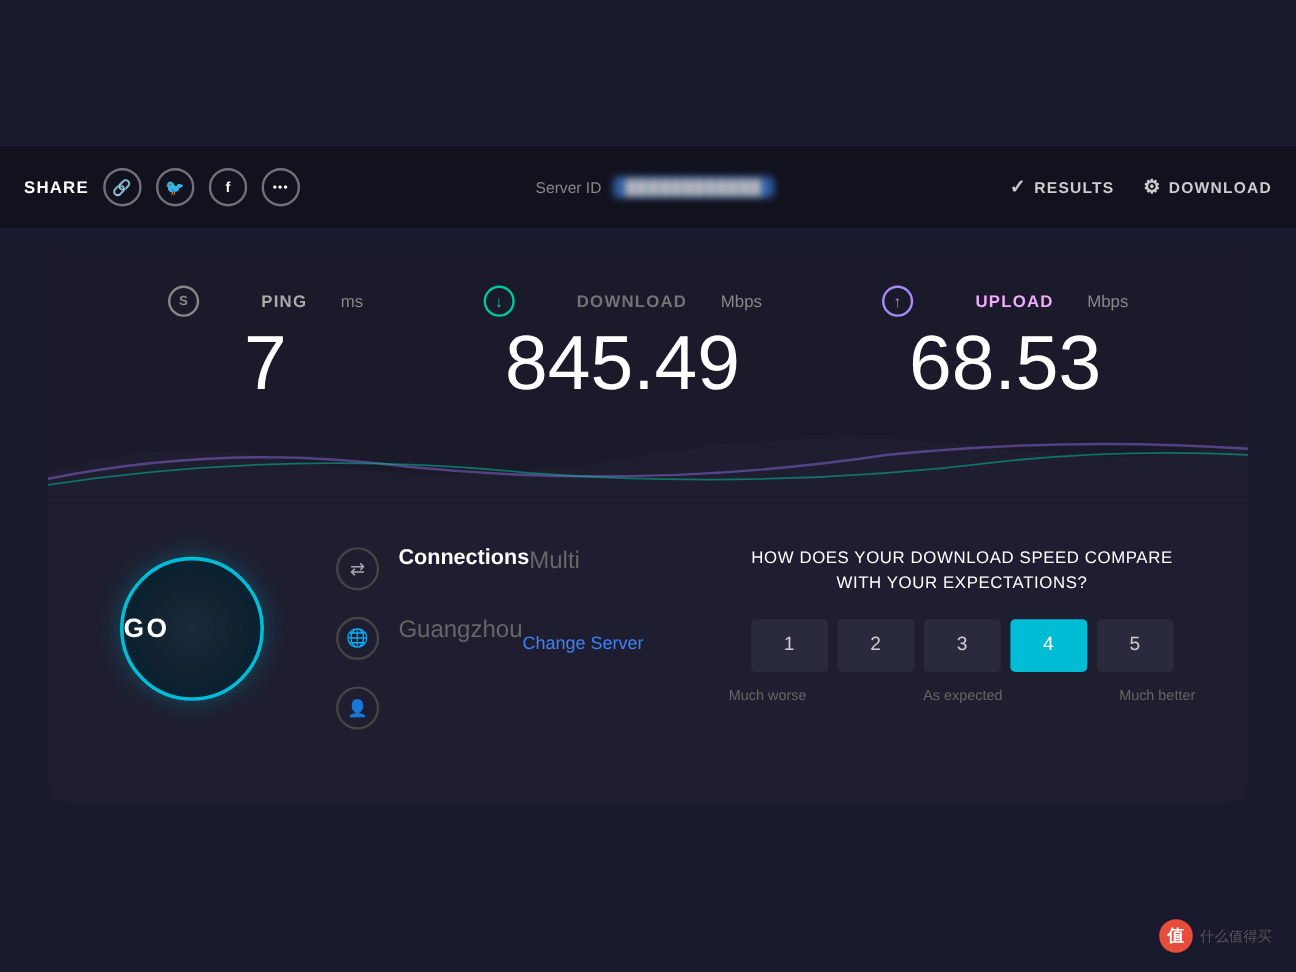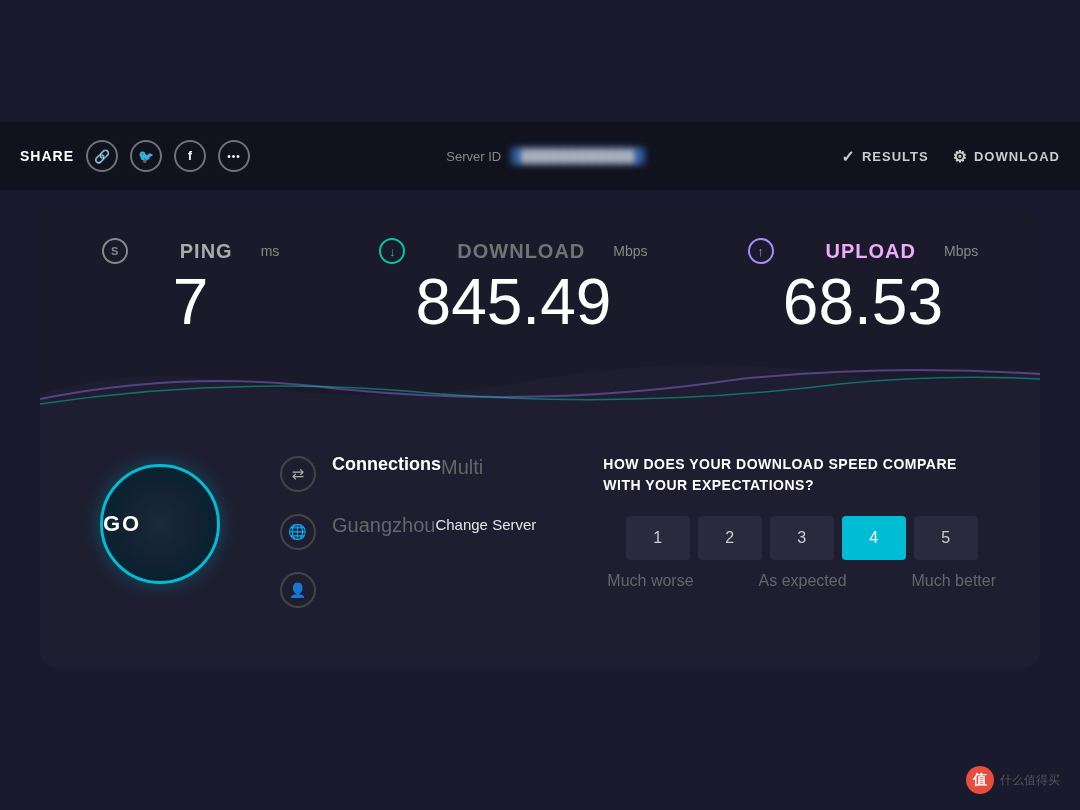--- a/index.html
+++ b/index.html
@@ -127,21 +127,21 @@
       align-items: center;
       justify-content: center;
       font-size: 13px;
     }
 
     .ping-icon { border: 2px solid #888; color: #888; }
     .down-icon { border: 2px solid #00c7a0; color: #00c7a0; }
     .up-icon { border: 2px solid #a78bfa; color: #a78bfa; }
 
     .metric-label {
-      font-size: 20px;
+      font-size: 14px;
       font-weight: bold;
       letter-spacing: 1px;
       padding-left: 44px;
     }
 
     .ping-label { color: #aaa; }
     .down-label { color: #737373; }
     .up-label { color: #f0abfc; }
 
     .metric-unit {
@@ -246,44 +246,45 @@
       font-weight: bold;
     }
 
     .info-subtitle {
       color: #666;
       font-size: 20px;
       margin-top: 2px;
     }
 
     .change-server-link {
-      color: #e5e5e5;
+      color: #3b82f6;
       font-size: 15px;
       cursor: pointer;
-      margin-top: 4px;
+      margin-top: 16px;
     }
 
     .blurred-text {
       color: #666;
       font-size: 13px;
       filter: blur(4px);
       margin-top: 2px;
       user-select: none;
     }
 
     .comparison-section {
       flex: 1.4;
       padding-top: 10px;
     }
 
     .comparison-question {
       color: #ffffff;
       font-size: 14px;
-      font-weight: bold;
+      font-weight: normal;
       letter-spacing: 0.5px;
+      text-align: center;
       margin-bottom: 20px;
       line-height: 1.5;
     }
 
     .rating-row {
       display: flex;
       gap: 8px;
       justify-content: center;
       margin-bottom: 12px;
     }
@@ -308,21 +309,21 @@
     }
 
     .rating-labels {
       display: flex;
       justify-content: space-between;
       padding: 0 4px;
     }
 
     .rating-label-text {
       color: #666;
-      font-size: 16px;
+      font-size: 12px;
     }
 
     .watermark {
       position: absolute;
       bottom: 16px;
       right: 20px;
       color: #333;
       font-size: 13px;
       display: flex;
       align-items: center;

